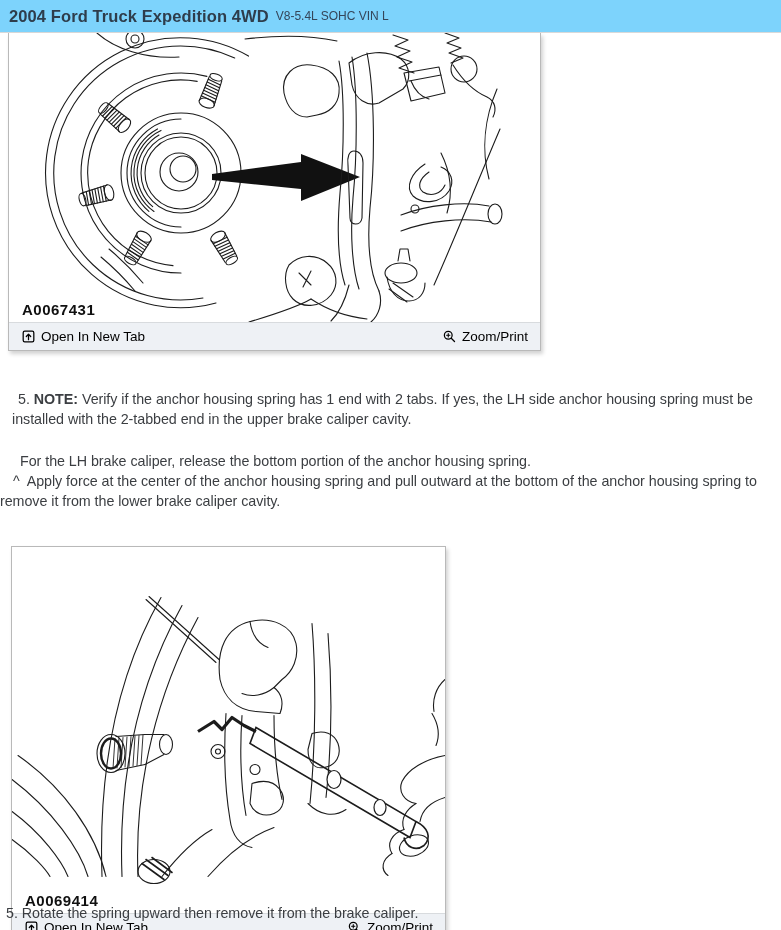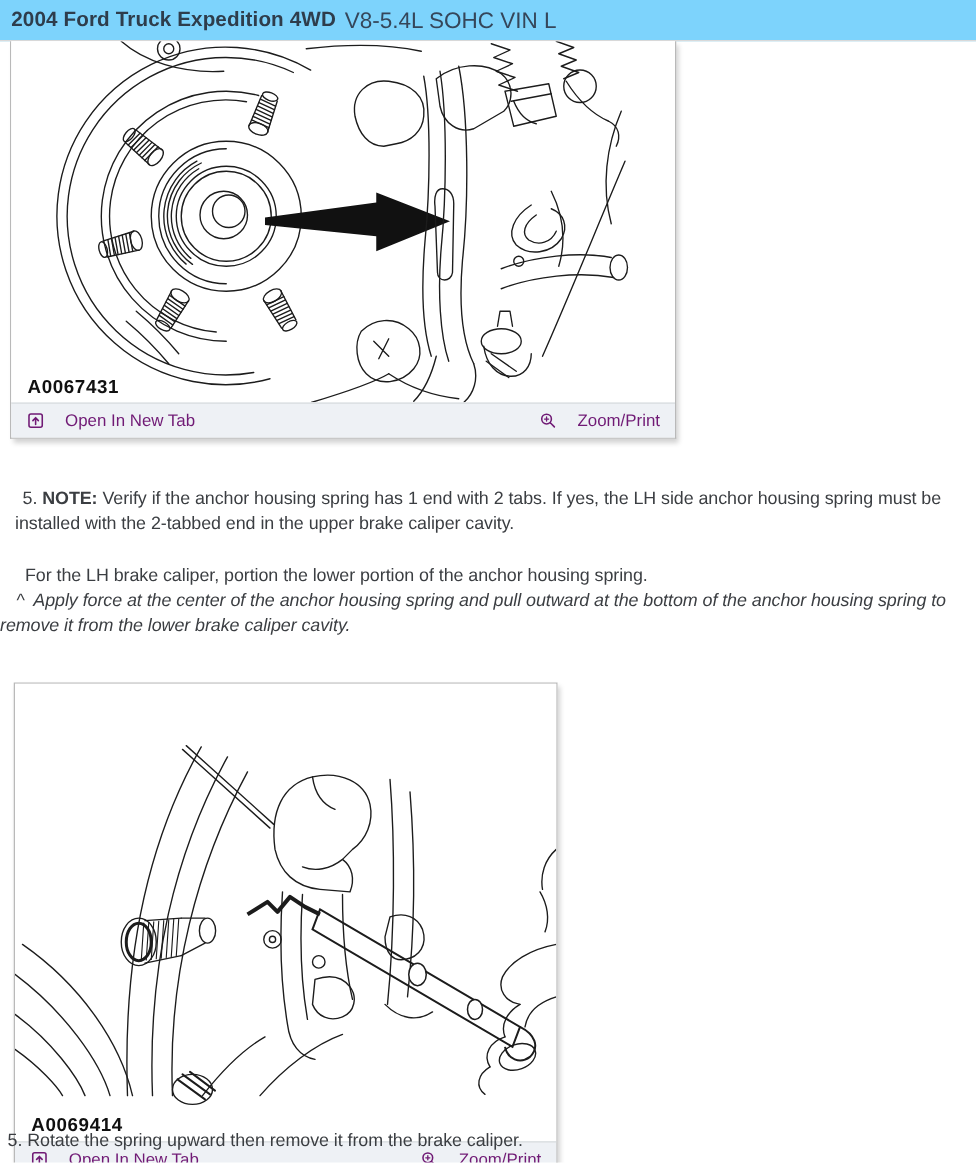--- a/index.html
+++ b/index.html
@@ -8,21 +8,21 @@
     font-family:"Liberation Sans", sans-serif;
     -webkit-font-smoothing:antialiased;
   }
   
   .header{
     position:absolute;left:0;top:0;width:781px;height:33px;
     background:#7dd3fc;border-bottom:1px solid #d9d9d9;
     display:flex;align-items:center;padding-left:9px;box-sizing:border-box;
   }
   .header .vehicle{font-size:16.5px;font-weight:700;color:#2e3d4c;letter-spacing:.1px;}
-  .header .engine{font-size:18px;font-weight:400;color:#35465a;margin-left:7px;}
+  .header .engine{font-size:12px;font-weight:400;color:#35465a;margin-left:7px;}
 
   
   .figure-card{
     position:absolute;background:#ffffff;border:1px solid #b9b9b9;
     box-shadow:2px 3px 4px rgba(0,0,0,.18);box-sizing:border-box;
   }
   .card1{left:8px;top:33px;width:533px;height:318px;border-top:0;}
   .card2{left:11px;top:546px;width:435px;height:396px;}
   .figure-img{position:absolute;left:0;right:0;top:0;bottom:28px;overflow:hidden;background:#fff;}
   .figure-img svg{display:block;width:100%;height:100%;}
@@ -30,37 +30,37 @@
     position:absolute;left:13px;bottom:32px;z-index:2;
     font-size:15px;font-weight:700;color:#101010;letter-spacing:.5px;
   }
   .figure-footer{
     position:absolute;left:0;right:0;bottom:0;height:28px;
     background:#eef1f5;border-top:1px solid #d8dbde;
     display:flex;align-items:center;justify-content:space-between;
     padding:0 12px;box-sizing:border-box;
   }
   .figure-link{
-    color:#701a75;font-size:13.5px;text-decoration:none;cursor:pointer;
-    display:flex;align-items:center;gap:16px;line-height:1;
+    color:#000000;font-size:13.5px;text-decoration:none;cursor:pointer;
+    display:flex;align-items:center;gap:5px;line-height:1;
   }
   .figure-link svg{width:15px;height:15px;flex:0 0 auto;}
 
   
   .para{
     margin:0;font-size:14.3px;line-height:20px;color:#3b3e42;letter-spacing:-.05px;
   }
   .text-block{position:absolute;left:0;width:781px;}
   .blk-step5{top:389px;padding-left:12px;}
   .blk-step5sub{top:451px;}
   .blk-step6{top:903px;}
   .para .num{padding-left:6px;}
   .para b{font-weight:700;color:#3b3e42;}
   .p-indent20{text-indent:20px;}
-  .p-indent13{text-indent:13px;font-style:italic;}
+  .p-indent13{text-indent:13px;}
   .caret-marker{margin-right:7px;}
 
   .diagram-stroke{stroke:#1c1c1c;fill:none;stroke-width:1.1;stroke-linecap:round;stroke-linejoin:round;}
 </style>
 </head>
 <body>
 
 <div class="header">
   <span class="vehicle">2004 Ford Truck Expedition 4WD</span>
   <span class="engine">V8-5.4L SOHC VIN L</span>
@@ -202,21 +202,21 @@
 
 <div class="text-block blk-step5">
   <p class="para">
     <span class="num">5.</span>
     <b>NOTE:</b>
     <span>Verify if the anchor housing spring has 1 end with 2 tabs. If yes, the LH side anchor housing spring must be installed with the 2-tabbed end in the upper brake caliper cavity.</span>
   </p>
 </div>
 
 <div class="text-block blk-step5sub">
-  <p class="para p-indent20">For the LH brake caliper, portion the lower portion of the anchor housing spring.</p>
+  <p class="para p-indent20">For the LH brake caliper, release the bottom portion of the anchor housing spring.</p>
   <p class="para p-indent13">
     <span class="caret-marker">^</span><span>Apply force at the center of the anchor housing spring and pull outward at the bottom of the anchor housing spring to remove it from the lower brake caliper cavity.</span>
   </p>
 </div>
 
 <div class="figure-card card2">
   <div class="figure-img">
     <svg viewBox="0 0 433 293" preserveAspectRatio="xMidYMid meet">
       <g class="diagram-stroke">
 

